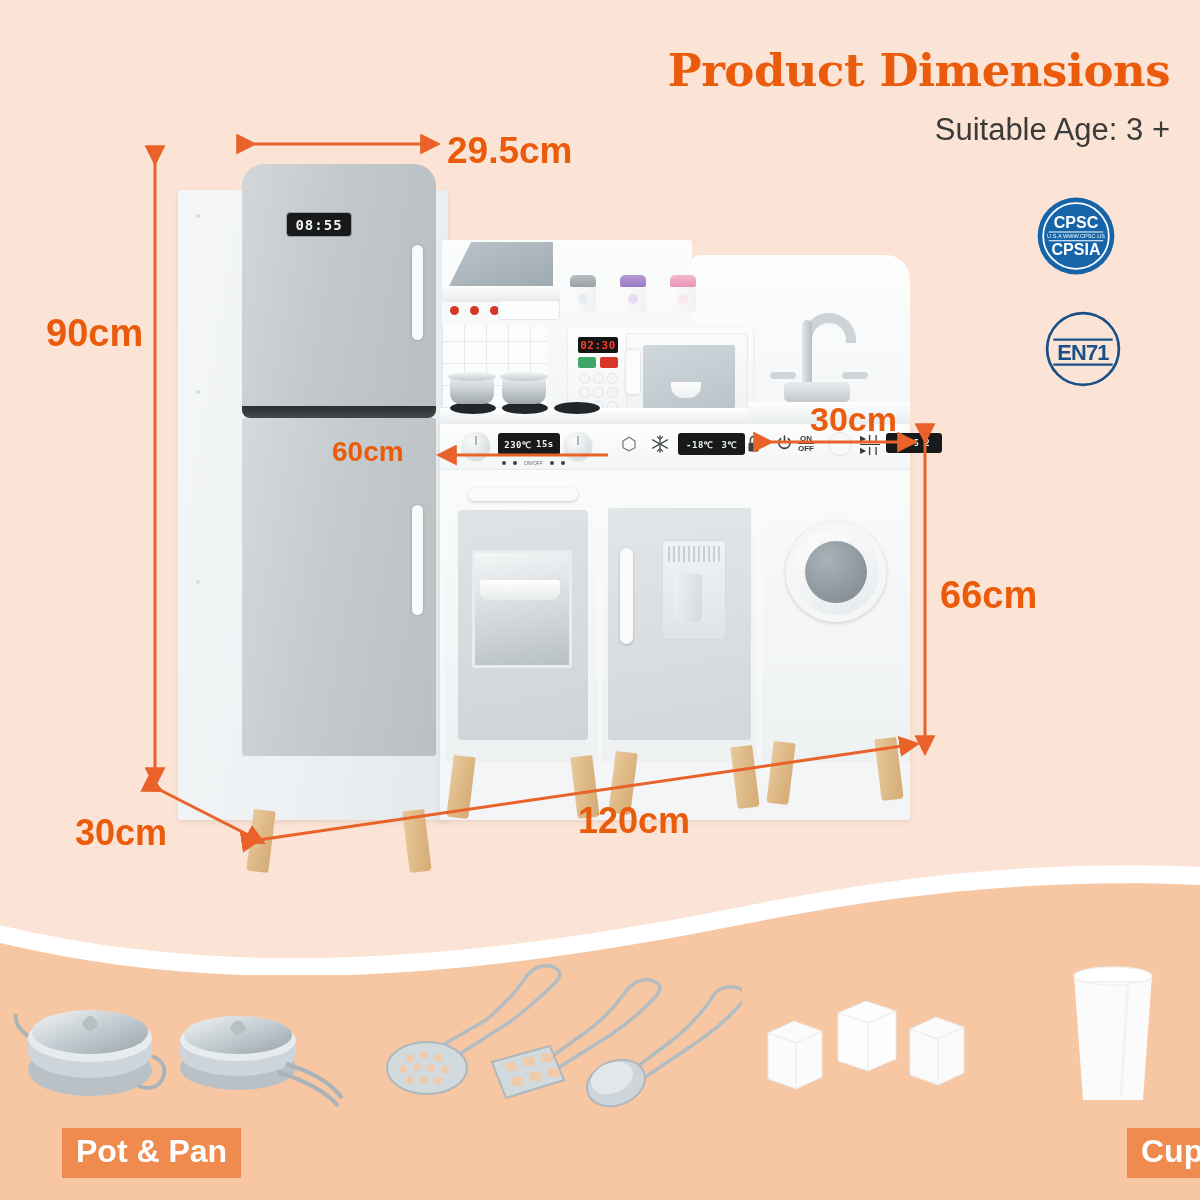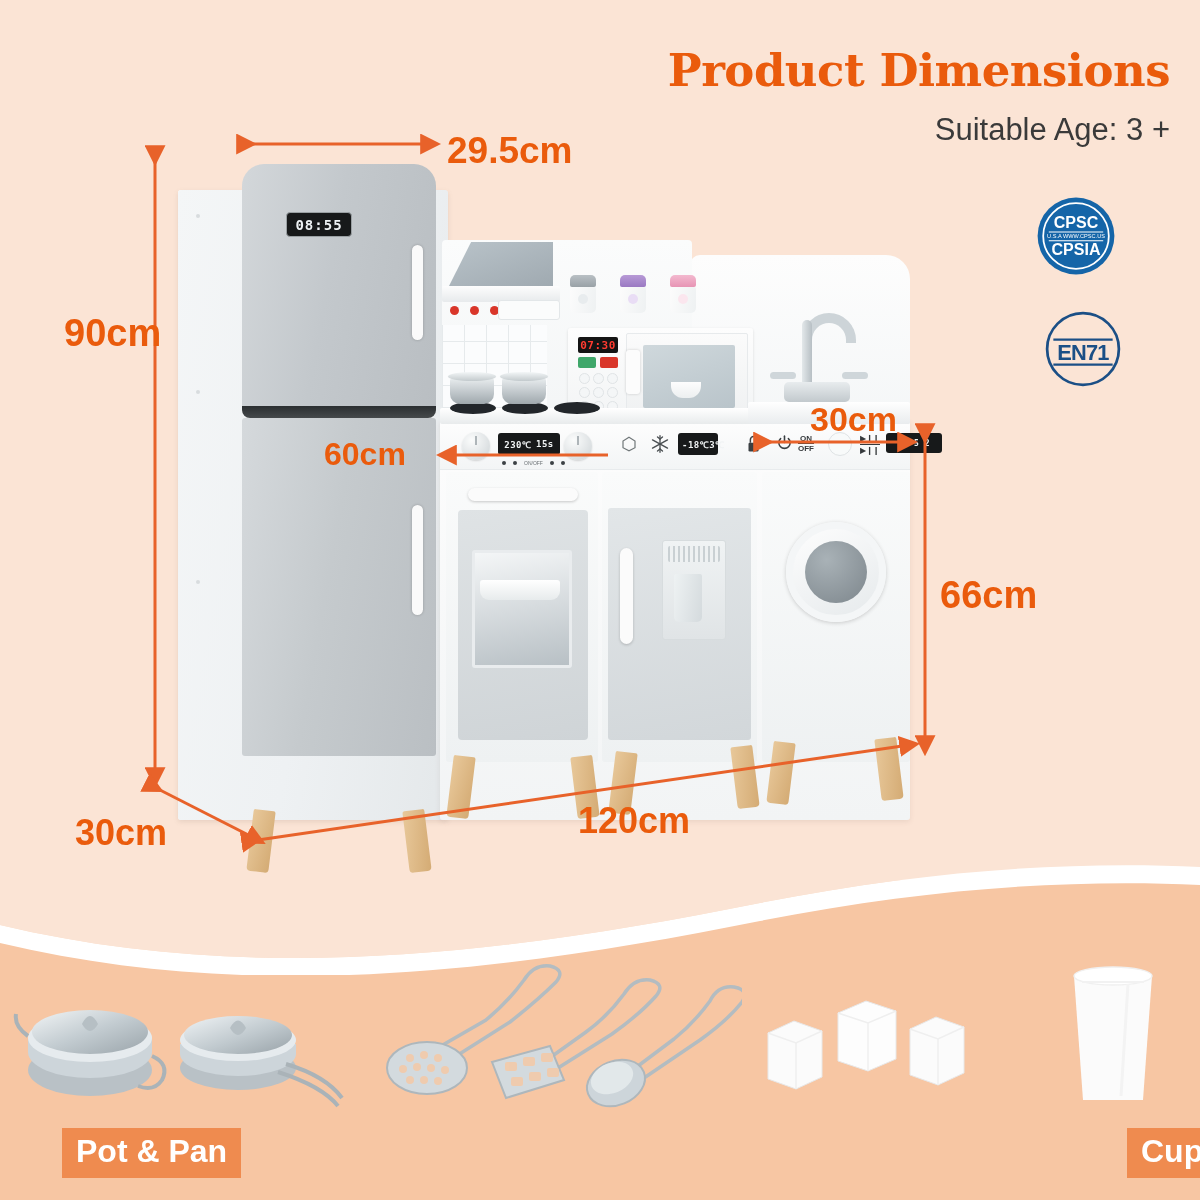--- a/index.html
+++ b/index.html
@@ -26,22 +26,22 @@
     font-size:31px; color:#3a3a3a; white-space:nowrap;
   }
 
   
   .badge-cpsc { position:absolute; left:1036px; top:196px; width:80px; height:80px; }
   .badge-en71 { position:absolute; left:1044px; top:310px; width:78px; height:78px; }
 
   
   .dim { position:absolute; color:#ea5b0c; font-weight:bold; white-space:nowrap; }
   .d-295 { left:447px; top:130px; font-size:37px; }
-  .d-90  { left:46px;  top:312px; font-size:38px;margin-left:18px; }
-  .d-60  { left:324px; top:436px; font-size:32px; }
+  .d-90  { left:46px;  top:312px; font-size:38px; }
+  .d-60  { left:332px; top:436px; font-size:28px; }
   .d-30r { left:810px; top:400px; font-size:34px; }
   .d-66  { left:940px; top:574px; font-size:38px; }
   .d-120 { left:578px; top:800px; font-size:36px; }
   .d-30l { left:75px;  top:812px; font-size:36px; }
 
   .arrows { position:absolute; left:0; top:0; width:1200px; height:900px; pointer-events:none; }
 
   
   .product { position:absolute; left:150px; top:150px; width:800px; height:680px; }
 
@@ -272,21 +272,21 @@
       </div>
       <div class="bottle">
         <div class="cap" style="background:linear-gradient(#f3b9cf,#e794b4)"></div>
         <div class="body"></div>
           <div class="dot" style="background:#fbe6ee"></div>
       </div>
     </div>
 
     <div class="mw">
       <div class="mw-panel">
-        <div class="mw-disp">07:30</div>
+        <div class="mw-disp">02:30</div>
         <div class="mw-btns">
           <span style="background:#3fa76a"></span>
           <span style="background:#d9362a"></span>
         </div>
         <div class="mw-keys">
           <i></i>
             <i></i>
             <i></i>
             <i></i>
             <i></i>
@@ -346,21 +346,21 @@
       <g stroke="#4a4f52" stroke-width="1.6" stroke-linecap="round">
         <line x1="12" y1="2" x2="12" y2="22"></line>
           <line x1="3" y1="7" x2="21" y2="17"></line>
         <line x1="21" y1="7" x2="3" y2="17"></line>
         <line x1="12" y1="6" x2="9" y2="3.5"></line>
           <line x1="12" y1="6" x2="15" y2="3.5"></line>
         <line x1="12" y1="18" x2="9" y2="20.5"></line>
           <line x1="12" y1="18" x2="15" y2="20.5"></line>
       </g>
     </svg>
-    <div class="lcd" style="left:528px;top:283px;width:40px;height:22px;">
+    <div class="lcd" style="left:528px;top:283px;width:67px;height:22px;">
       <span>-18℃</span>
       <span>3℃</span>
     </div>
     <svg style="position:absolute;left:596px;top:284px;width:15px;height:20px;" viewBox="0 0 24 30">
       <path d="M7 13 V8 a5 5 0 0 1 10 0 v5" fill="none" stroke="#3a3f42" stroke-width="2.4"></path>
       <rect x="4" y="13" width="16" height="14" rx="2" fill="#3a3f42"></rect>
     </svg>
 
     <svg style="position:absolute;left:626px;top:284px;width:17px;height:17px;" viewBox="0 0 24 24">
       <path d="M12 3 V12" stroke="#3a3f42" stroke-width="2.2" stroke-linecap="round"></path>

